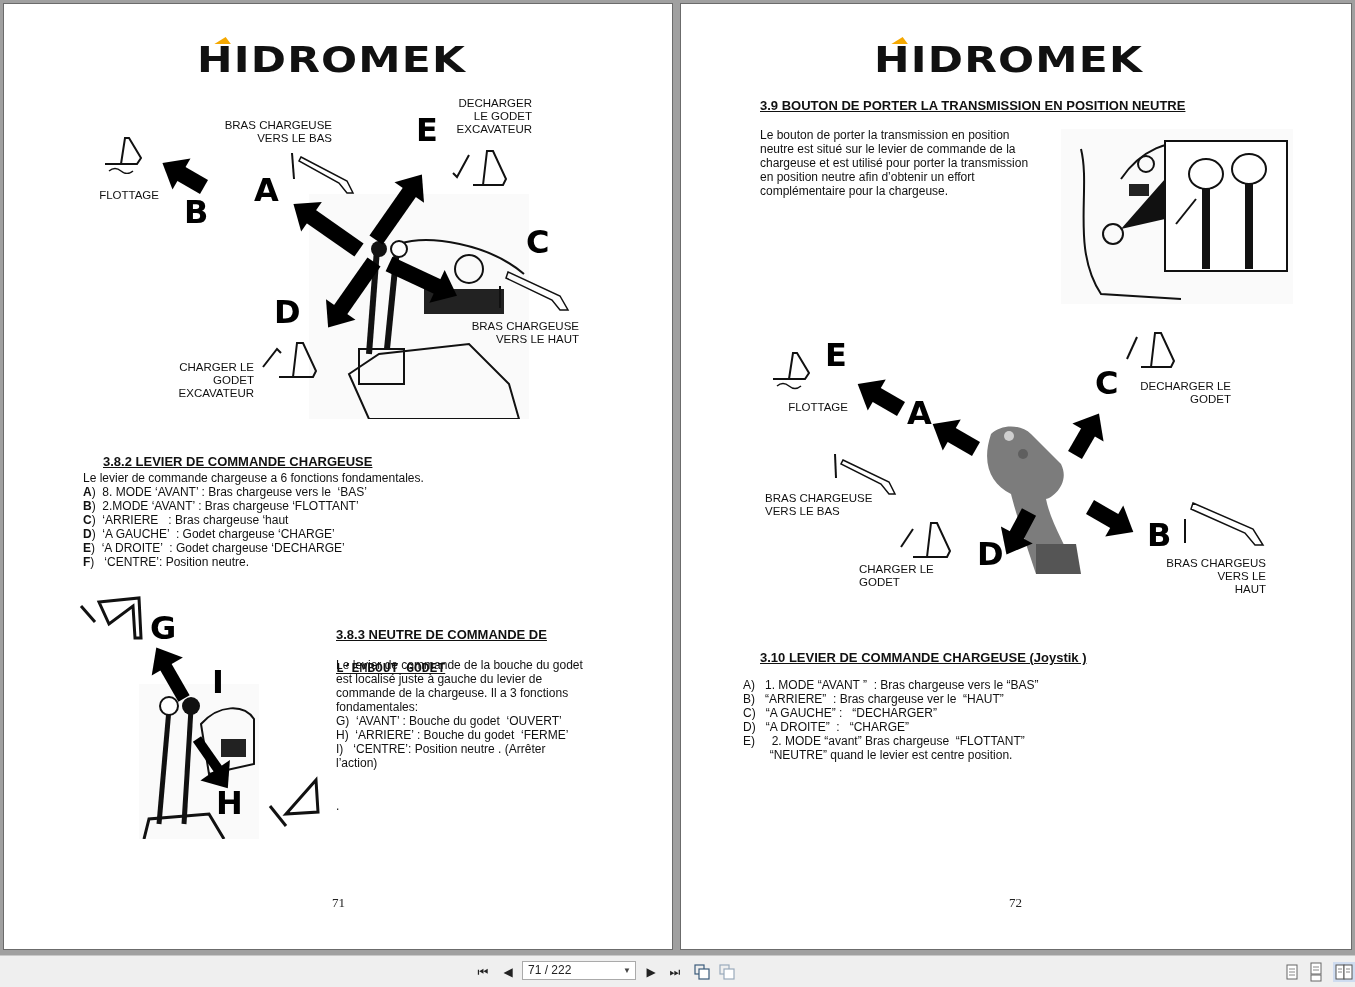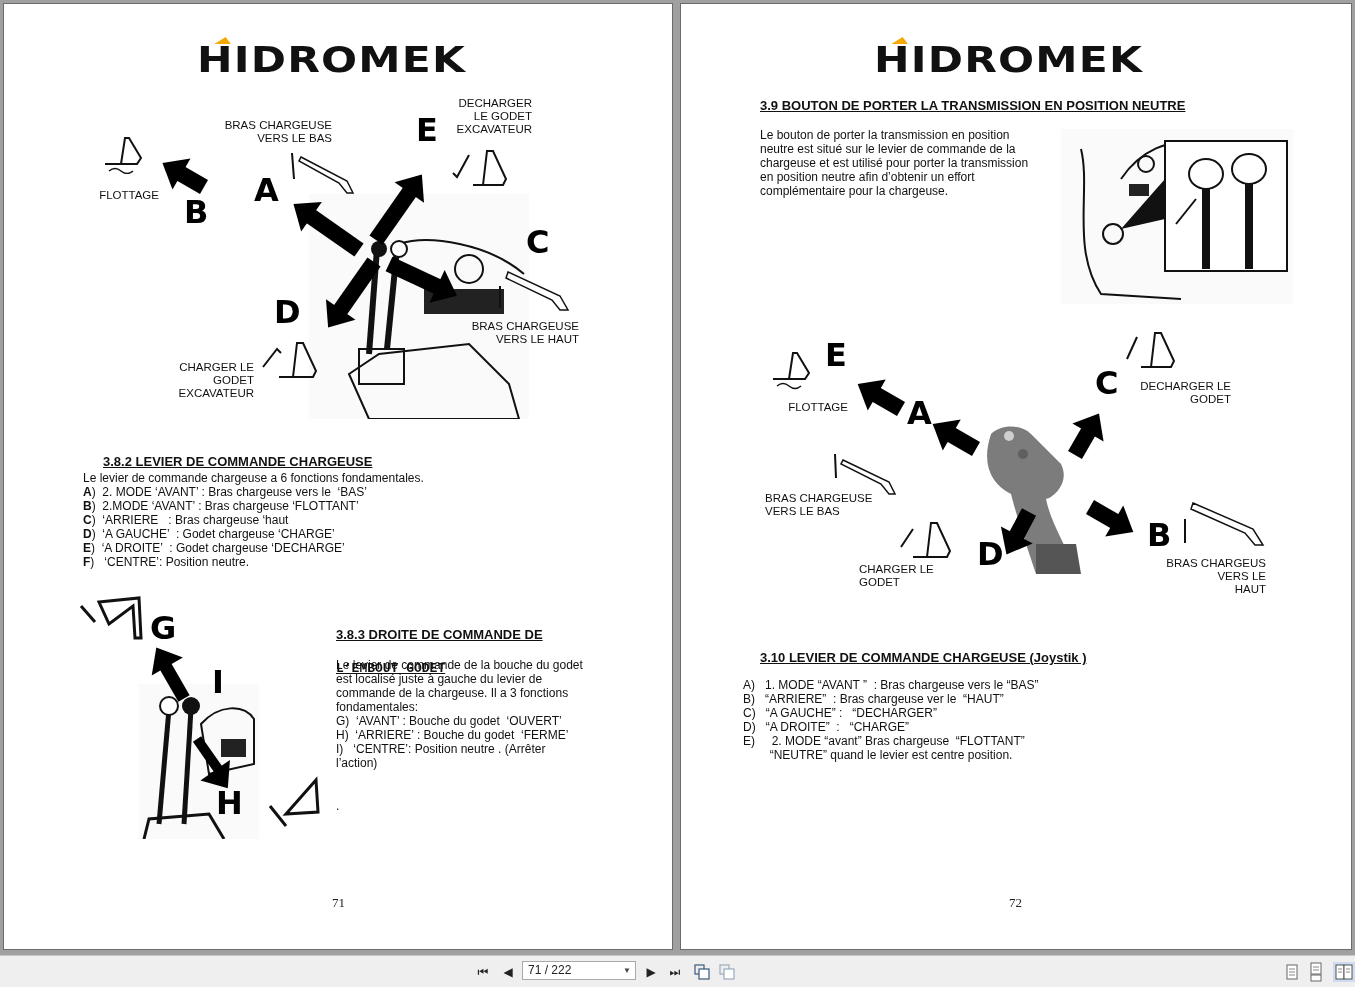--- a/index.html
+++ b/index.html
@@ -90,21 +90,21 @@
         <path d="M4 28 L18 10 L22 14" fill="none" stroke="#111" stroke-width="2"></path>
       </svg>
     <svg class="abs" style="left:490px;top:262px;" width="80" height="50">
         <path d="M6 20 L6 42" stroke="#111" stroke-width="2" fill="none"></path>
         <path d="M14 6 L66 30 L74 44 L66 44 L58 34 L12 12 Z" fill="none" stroke="#111" stroke-width="1.5"></path>
       </svg>
 
     <div class="h" style="left:79px;top:450px;margin-left:20px;">3.8.2    LEVIER DE COMMANDE CHARGEUSE</div>
     <div class="txt" style="left:79px;top:467px;">
       <div>Le levier de commande chargeuse a 6 fonctions fondamentales.</div>
-      <div><b>A</b><span>)  2. MODE ‘AVANT’ : Bras chargeuse vers le  ‘BAS’</span></div>
+      <div><b>A</b><span>)  8. MODE ‘AVANT’ : Bras chargeuse vers le  ‘BAS’</span></div>
       <div><b>B</b><span>)  2.MODE ‘AVANT’ : Bras chargeuse ‘FLOTTANT’</span></div>
       <div><b>C</b><span>)  ‘ARRIERE   : Bras chargeuse ‘haut</span></div>
       <div><b>D</b><span>)  ‘A GAUCHE’  : Godet chargeuse ‘CHARGE’</span></div>
       <div><b>E</b><span>)  ‘A DROITE’  : Godet chargeuse ‘DECHARGE’</span></div>
       <div><b>F</b><span>)   ‘CENTRE’: Position neutre.</span></div>
     </div>
 
     <div class="photo" style="left:135px;top:680px;width:120px;height:155px;">
       <svg width="120" height="155">
         <line x1="30" y1="25" x2="20" y2="140" stroke="#111" stroke-width="5"></line>
@@ -123,21 +123,21 @@
     <div class="big" style="left:208px;top:662px;">I</div>
     <svg class="abs" style="left:75px;top:590px;" width="70" height="50">
         <path d="M20 8 L60 4 L62 44 L56 44 L54 12 L30 30 Z" fill="none" stroke="#111" stroke-width="3"></path>
         <path d="M2 12 L16 28" stroke="#111" stroke-width="3"></path>
       </svg>
     <svg class="abs" style="left:262px;top:768px;" width="60" height="58">
         <path d="M20 42 L50 8 L52 40 Z" fill="none" stroke="#111" stroke-width="3"></path>
         <path d="M4 34 L20 54" stroke="#111" stroke-width="3"></path>
       </svg>
 
-    <div class="h" style="left:332px;top:623px;">3.8.3   DROITE DE COMMANDE DE</div>
+    <div class="h" style="left:332px;top:623px;">3.8.3   NEUTRE DE COMMANDE DE</div>
     <div class="h" style="left:332px;top:657px;font-family:Liberation Mono, monospace;">L’EMBOUT GODET</div>
     <div class="txt" style="left:332px;top:654px;">
       <div>Le levier de commande de la bouche du godet</div>
       <div>est localisé juste à gauche du levier de</div>
       <div>commande de la chargeuse. Il a 3 fonctions</div>
       <div>fondamentales:</div>
       <div>G)  ‘AVANT’ : Bouche du godet  ‘OUVERT’</div>
       <div>H)  ‘ARRIERE’ : Bouche du godet  ‘FERME’</div>
       <div>I)   ‘CENTRE’: Position neutre . (Arrêter</div>
       <div>l’action)</div>

